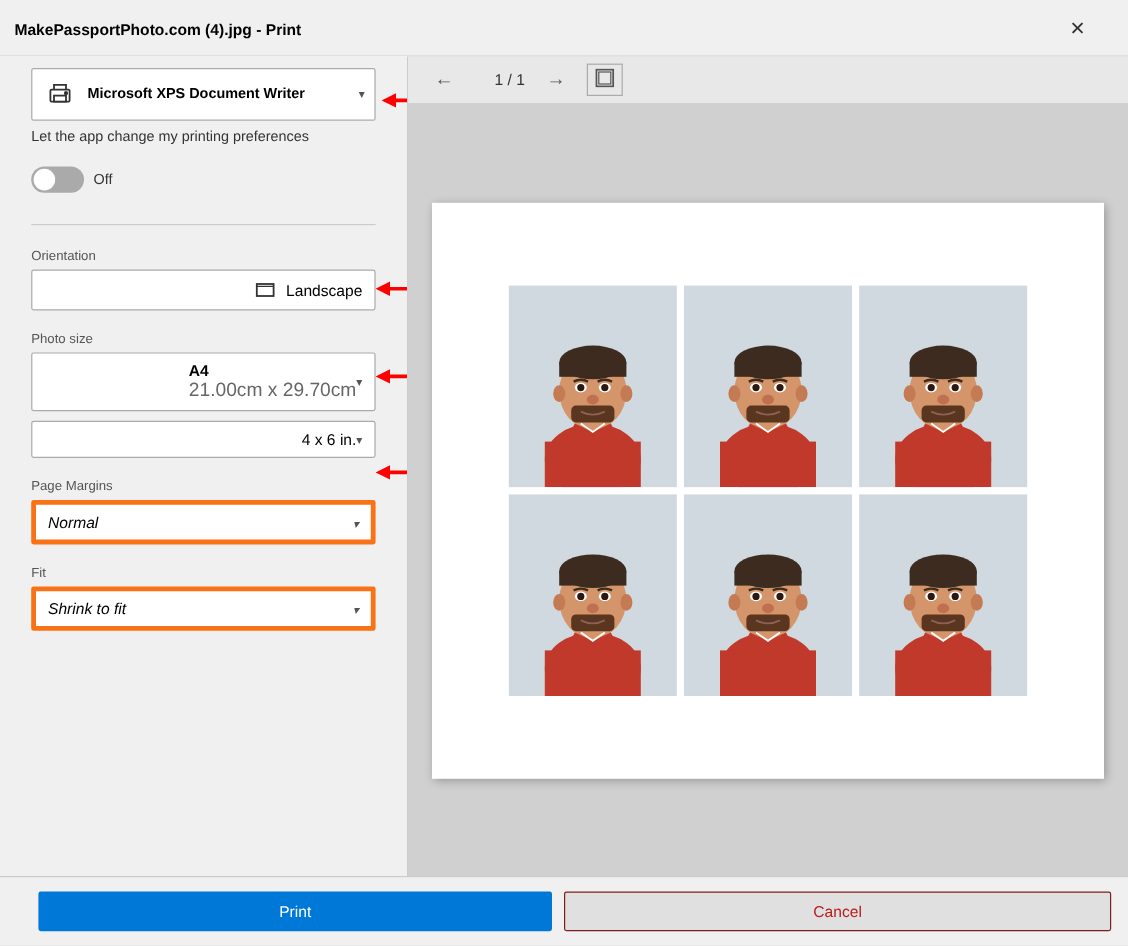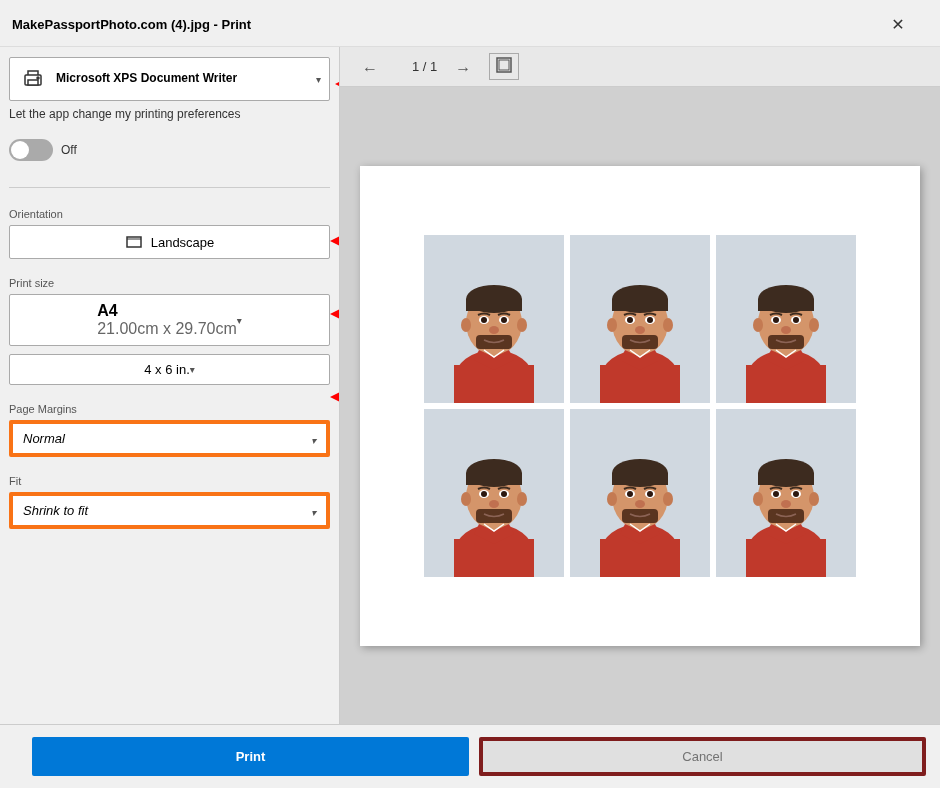--- a/index.html
+++ b/index.html
@@ -50,21 +50,21 @@
     }
     .content {
       display: flex;
       flex: 1;
       overflow: hidden;
     }
     .left-panel {
       width: 340px;
       min-width: 340px;
       background: #f0f0f0;
-      padding: 10px 9px;
+      padding: 10px 26px;
       display: flex;
       flex-direction: column;
       gap: 0;
       overflow-y: auto;
       border-right: 1px solid #ccc;
     }
     .printer-section {
       margin-bottom: 12px;
     }
     .printer-dropdown {
@@ -151,37 +151,37 @@
       margin-bottom: 5px;
       margin-top: 10px;
     }
     .select-btn {
       width: 100%;
       border: 1px solid #aaa;
       background: #fff;
       padding: 7px 10px;
       display: flex;
       align-items: center;
-      justify-content: center;
+      justify-content: flex-end;
       cursor: pointer;
       border-radius: 2px;
       font-size: 13px;
       margin-bottom: 2px;
       position: relative;
     }
     .select-btn-left {
       display: flex;
       align-items: center;
       gap: 8px;
     }
     .paper-size-info {
       text-align: left;
     }
     .paper-size-main {
-      font-size: 16px;
+      font-size: 13px;
       font-weight: 600;
       display: block;
     }
     .paper-size-sub {
       font-size: 16px;
       color: #666;
       display: block;
     }
     .dropdown-select {
       width: 100%;
@@ -206,29 +206,29 @@
     }
     .btn-print {
       flex: 1;
       padding: 8px 0;
       background: #0078d7;
       color: #fff;
       border: none;
       font-size: 13px;
       cursor: pointer;
       border-radius: 2px;
-      font-weight: 700;
+      font-weight: 400;
       margin-left: 18px;
     }
     .btn-cancel {
       flex: 1;
-      padding: 8px 1px;
+      padding: 8px 13px;
       background: #e0e0e0;
-      color: #737373;
-      border: 4px solid #7f1d1d;
+      color: #b91c1c;
+      border: 1px solid #7f1d1d;
       font-size: 13px;
       cursor: pointer;
       border-radius: 2px;
     }
     .right-panel {
       flex: 1;
       background: #d0d0d0;
       display: flex;
       flex-direction: column;
       align-items: stretch;
@@ -368,21 +368,21 @@
           </div>
         </div>
 
         <svg style="position:absolute;right:-190px;top:28px;pointer-events:none;z-index:20;" width="200" height="30" viewBox="0 0 200 30">
           <line x1="185" y1="15" x2="20" y2="15" stroke="red" stroke-width="3"></line>
           <polygon points="10,15 22,9 22,21" fill="red"></polygon>
         </svg>
       </div>
 
       <div class="section-wrapper">
-        <div class="section-label">Print size</div>
+        <div class="section-label">Photo size</div>
         <div class="select-btn">
           <div class="paper-size-info">
             <span class="paper-size-main">A4</span>
             <span class="paper-size-sub">21.00cm x 29.70cm</span>
           </div>
           <span class="dropdown-arrow">▾</span>
         </div>
 
         <svg style="position:absolute;right:-175px;top:32px;pointer-events:none;z-index:20;" width="185" height="30" viewBox="0 0 185 30">
           <line x1="170" y1="15" x2="20" y2="15" stroke="red" stroke-width="3"></line>

